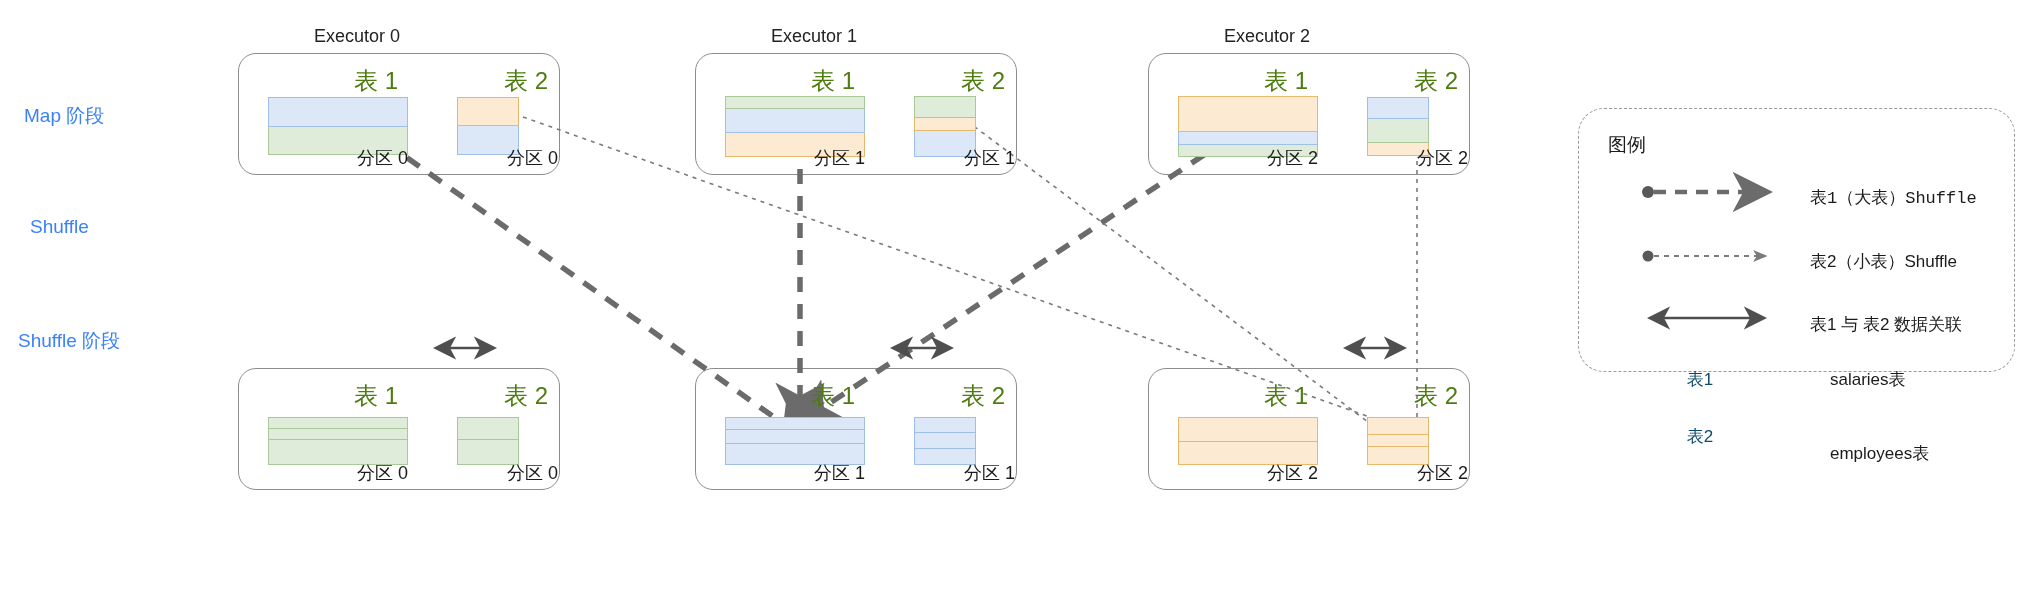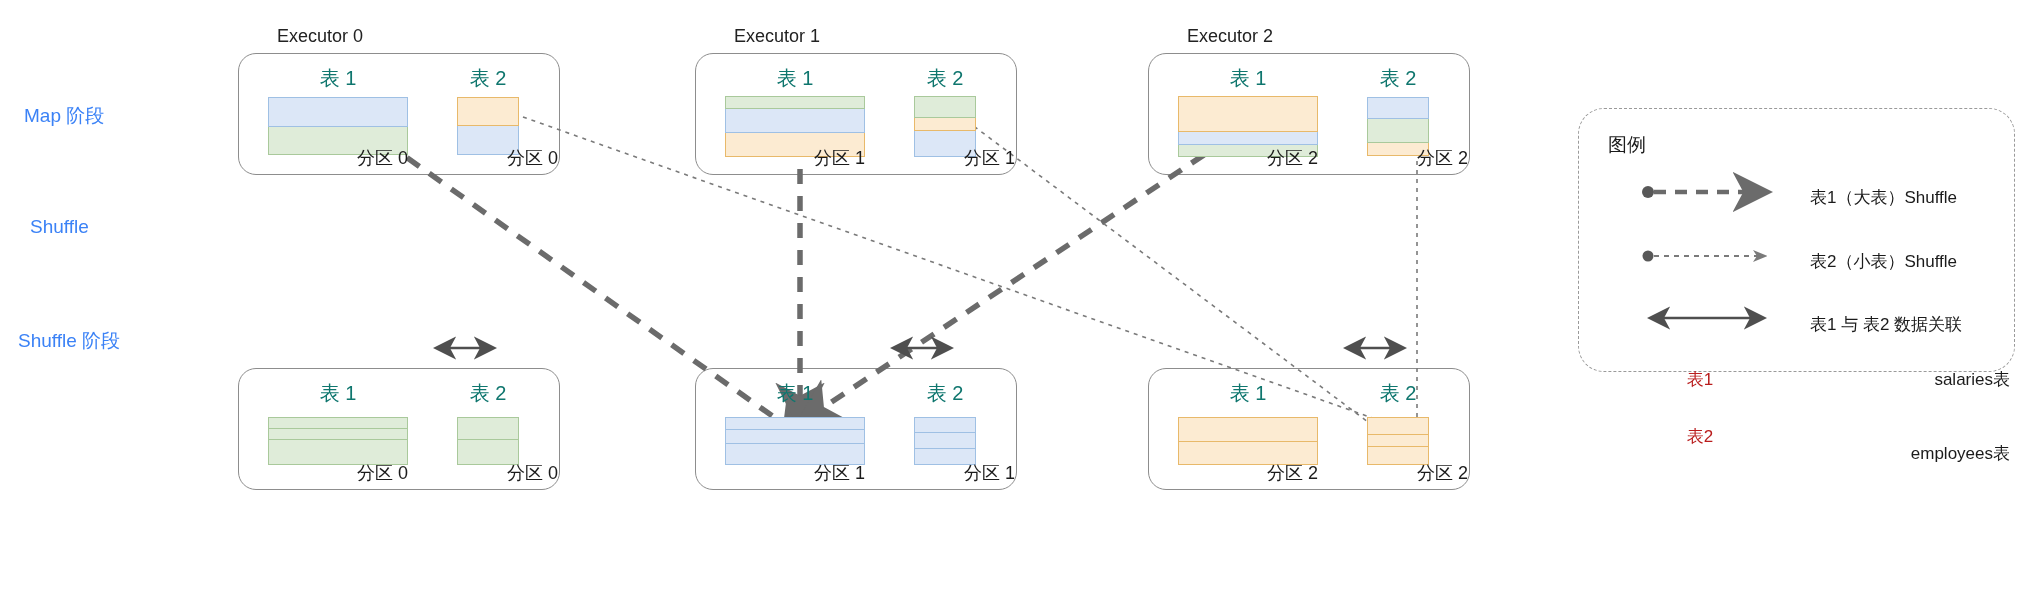--- a/index.html
+++ b/index.html
@@ -1,31 +1,31 @@
 <!DOCTYPE html>
 <html><head>
 <meta charset="utf-8">
 <style>
   html,body{margin:0;padding:0;background:#ffffff;}
   body{width:2036px;height:606px;position:relative;overflow:hidden;
        font-family:"Liberation Sans","DejaVu Sans",sans-serif;color:#1a1a1a;}
   #canvas{position:absolute;left:0;top:0;width:2036px;height:606px;}
   svg.wires{position:absolute;left:0;top:0;width:2036px;height:606px;pointer-events:none;}
   .stage-label{position:absolute;font-size:19px;color:#3b82f6;white-space:nowrap;}
-  .exec-cap{position:absolute;font-size:18px;color:#222;white-space:nowrap;text-align:center;}
+  .exec-cap{position:absolute;font-size:18px;color:#222;white-space:nowrap;text-align:right;}
   .exbox{position:absolute;border:1.6px solid #8d8d8d;border-radius:18px;background:#fff;}
-  .tbl-title{position:absolute;font-size:20px;color:#0f766e;text-align:center;white-space:nowrap;}
+  .tbl-title{position:absolute;font-size:24px;color:#4d7c0f;text-align:right;white-space:nowrap;}
   .part-label{position:absolute;font-size:18px;color:#1b1b1b;text-align:right;white-space:nowrap;}
   .stack{position:absolute;display:flex;flex-direction:column;}
   .band{width:100%;box-sizing:border-box;}
   .legend{position:absolute;border:1.6px dashed #9a9a9a;border-radius:26px;background:#fff;}
   .legend-title{position:absolute;font-size:19px;color:#1b1b1b;}
   .legend-row-text{position:absolute;font-size:17px;color:#1b1b1b;white-space:nowrap;}
-  .legend-pair-l{position:absolute;font-size:17px;color:#b91c1c;white-space:nowrap;text-align:center;}
-  .legend-pair-r{position:absolute;font-size:17px;color:#1b1b1b;white-space:nowrap;text-align:right;}
+  .legend-pair-l{position:absolute;font-size:17px;color:#0c4a6e;white-space:nowrap;text-align:center;}
+  .legend-pair-r{position:absolute;font-size:17px;color:#1b1b1b;white-space:nowrap;text-align:left;}
 </style>
 </head>
 <body>
 
 <div id="canvas">
 
   <div class="stage-label" style="left:24px;top:103px;">Map 阶段</div>
   <div class="stage-label" style="left:30px;top:216px;">Shuffle</div>
   <div class="stage-label" style="left:18px;top:328px;">Shuffle 阶段</div>
 
@@ -41,21 +41,21 @@
   <div class="exbox" id="map-box-1" style="left:695px;top:53px;width:320px;height:120px;"></div>
   <div class="exbox" id="map-box-2" style="left:1148px;top:53px;width:320px;height:120px;"></div>
 
   <div class="exbox" id="red-box-0" style="left:238px;top:368px;width:320px;height:120px;"></div>
   <div class="exbox" id="red-box-1" style="left:695px;top:368px;width:320px;height:120px;"></div>
   <div class="exbox" id="red-box-2" style="left:1148px;top:368px;width:320px;height:120px;"></div>
 
   <div class="legend" style="left:1578px;top:108px;width:435px;height:262px;"></div>
   <div class="legend-title" style="left:1608px;top:132px;text-align:right;">图例</div>
 
-  <div class="legend-row-text" style="left:1810px;top:186px;">表1（大表）Shuffle</div>
+  <div class="legend-row-text" style="left:1810px;top:186px;font-family:Liberation Mono, monospace;">表1（大表）Shuffle</div>
   <div class="legend-row-text" style="left:1810px;top:250px;">表2（小表）Shuffle</div>
   <div class="legend-row-text" style="left:1810px;top:313px;">表1 与 表2 数据关联</div>
 
   <div class="legend-pair-l" style="left:1660px;top:368px;width:80px;">表1</div>
   <div class="legend-pair-r" style="left:1830px;top:368px;width:180px;">salaries表</div>
   <div class="legend-pair-l" style="left:1660px;top:425px;width:80px;">表2</div>
   <div class="legend-pair-r" style="left:1830px;top:442px;width:180px;">employees表</div>
 
   <svg class="wires" viewBox="0 0 2036 606">
     <defs>

